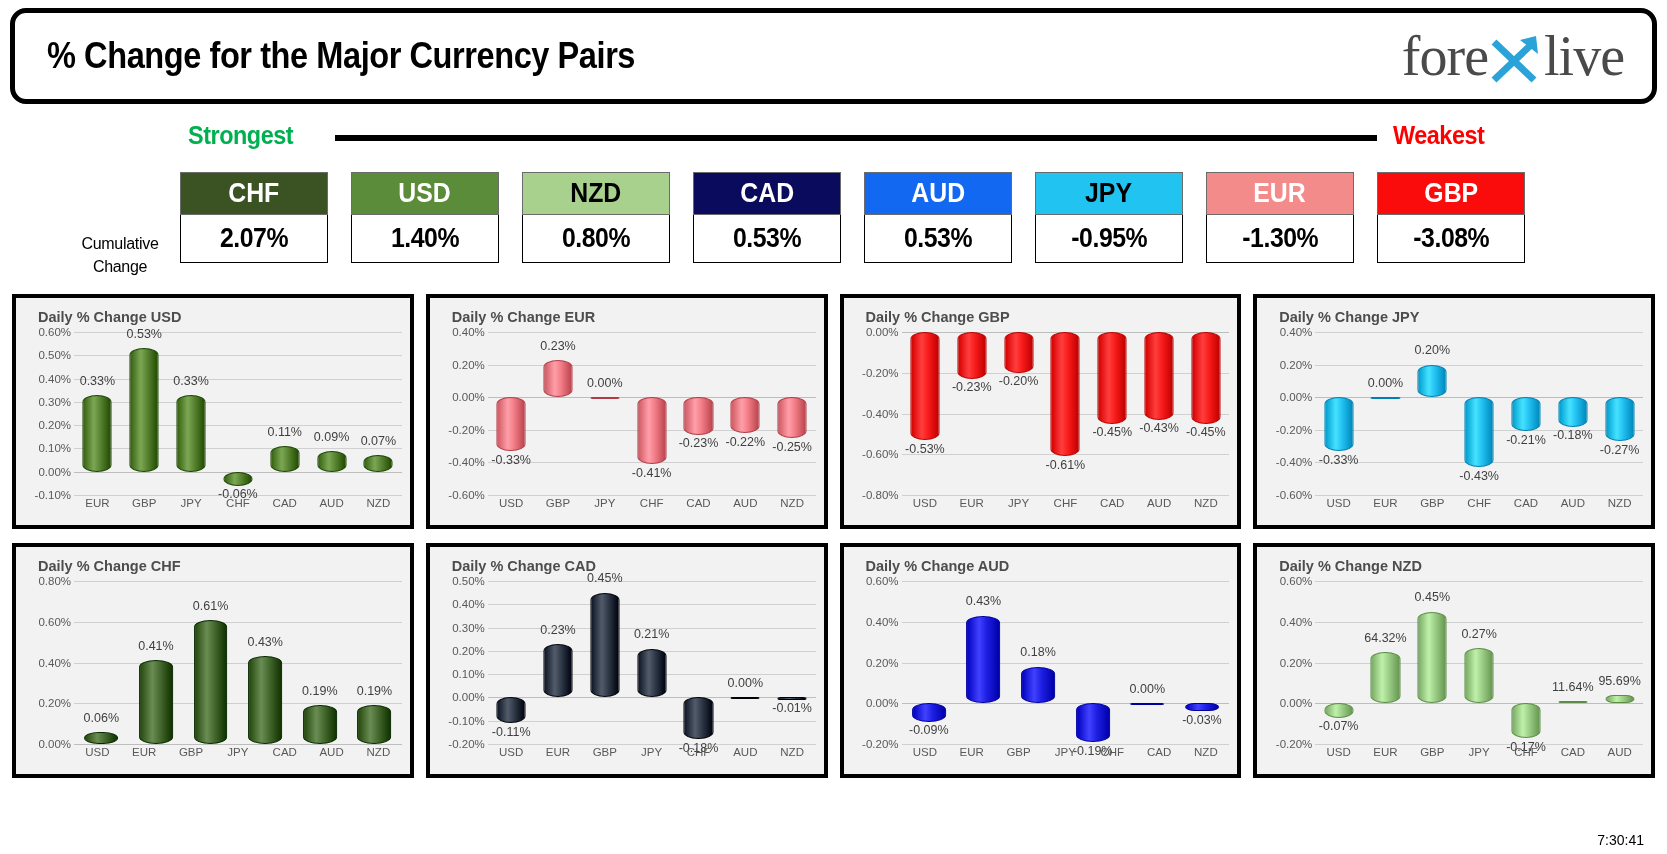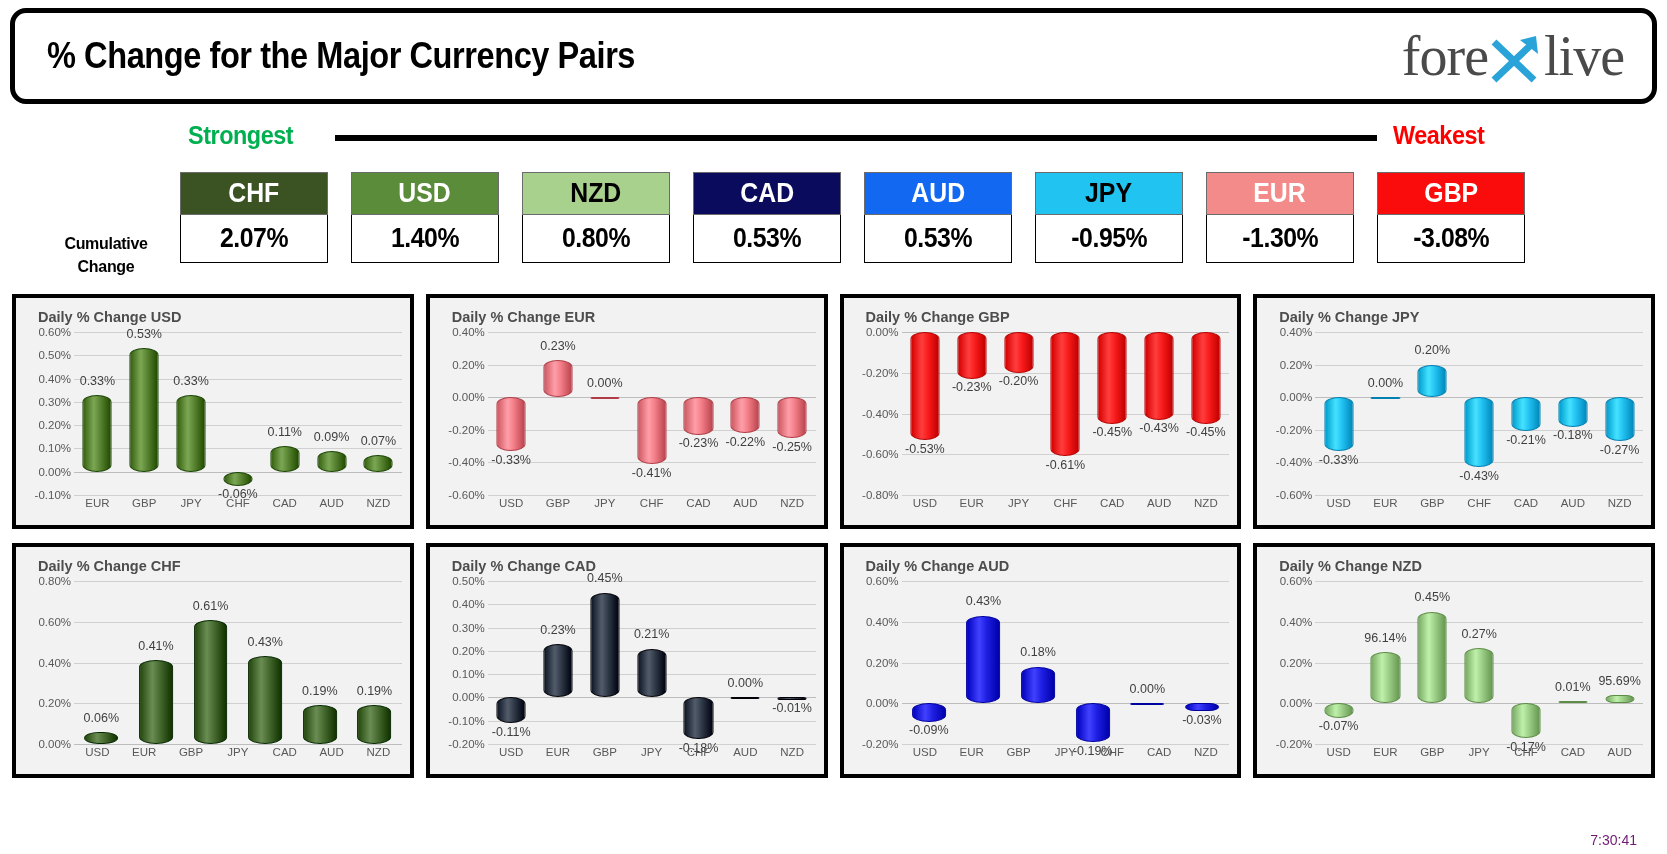--- a/index.html
+++ b/index.html
@@ -41,22 +41,22 @@
     font-weight: bold; font-size: 26px; letter-spacing: -0.5px;
   }
   .rank-strongest { left: 188px; top: 120px; color: #00b050; transform: scaleX(0.9); transform-origin: left center;}
   .rank-weakest  { left: 1393px; top: 120px; color: #ff0000; transform: scaleX(0.9); transform-origin: left center;}
   .rank-line {
     position: absolute; left: 335px; top: 135px; width: 1042px; height: 6px;
     background: #000;
   }
 
   .cum-label {
-    position: absolute; left: 36px; top: 232px; width: 140px;
-    text-align: center; font-weight: bold; font-size: 16px; color: #000;
+    position: absolute; left: 50px; top: 232px; width: 140px;
+    text-align: center; font-weight: normal; font-size: 16px; color: #000;
     line-height: 1.45; letter-spacing: -0.3px;
   }
 
   .cards { position: absolute; left: 180px; top: 172px; display: flex; gap: 23px; }
   .card { width: 148px; }
   .card-head {
     height: 43px; border: 1px solid #6b6b6b;
     display: flex; align-items: center; justify-content: center;
     font-weight: bold; font-size: 27px; letter-spacing: 0px;
     transform-origin: center;
@@ -119,22 +119,22 @@
     font-size: 12.5px; color: #3f3f3f; white-space: nowrap;
   }
   .xaxis {
     position: absolute; left: 58px; right: 4px; bottom: 2px; height: 22px;
     display: flex; justify-content: space-around; align-items: flex-start;
   }
   .xtick {
     flex: 1 1 0; text-align: center; font-size: 11.5px; color: #595959;
   }
   .timestamp {
-    position: absolute; right: 30px; bottom: 6px;
-    font-size: 14px; color: #701a75;
+    position: absolute; right: 23px; bottom: 6px;
+    font-size: 14px; color: #000000;
   }
 </style>
 </head>
 <body>
 
 <div class="page">
 
   <div class="header">
     <div class="header-title">% Change for the Major Currency Pairs</div>
     <div class="logo">
@@ -652,37 +652,37 @@
             <div class="gridline" style="top:49.99999999999999%"></div>
             <div class="zeroline" style="top:74.99999999999999%"></div>
             <div class="gridline" style="top:100%"></div>
             <div class="bars">
               <div class="slot">
                 <div class="bar" style="top:74.99999999999999%;height:8.75%;background:linear-gradient(to right,rgb(122,171,100) 0%,rgb(192,241,170) 38%,rgb(157,206,135) 62%,rgb(102,151,80) 100%);border:1px solid rgb(92,141,70)"></div>
                 <div class="dlabel" style="top:84.74999999999999%">-0.07%</div>
               </div>
               <div class="slot">
                 <div class="bar" style="top:43.74999999999999%;height:31.249999999999993%;background:linear-gradient(to right,rgb(122,171,100) 0%,rgb(192,241,170) 38%,rgb(157,206,135) 62%,rgb(102,151,80) 100%);border:1px solid rgb(92,141,70)"></div>
-                <div class="dlabel" style="top:30.749999999999993%">96.14%</div>
+                <div class="dlabel" style="top:30.749999999999993%">64.32%</div>
               </div>
               <div class="slot">
                 <div class="bar" style="top:18.749999999999993%;height:56.24999999999999%;background:linear-gradient(to right,rgb(122,171,100) 0%,rgb(192,241,170) 38%,rgb(157,206,135) 62%,rgb(102,151,80) 100%);border:1px solid rgb(92,141,70)"></div>
                 <div class="dlabel" style="top:5.749999999999993%">0.45%</div>
               </div>
               <div class="slot">
                 <div class="bar" style="top:41.24999999999999%;height:33.74999999999999%;background:linear-gradient(to right,rgb(122,171,100) 0%,rgb(192,241,170) 38%,rgb(157,206,135) 62%,rgb(102,151,80) 100%);border:1px solid rgb(92,141,70)"></div>
                 <div class="dlabel" style="top:28.249999999999993%">0.27%</div>
               </div>
               <div class="slot">
                 <div class="bar" style="top:74.99999999999999%;height:21.250000000000014%;background:linear-gradient(to right,rgb(122,171,100) 0%,rgb(192,241,170) 38%,rgb(157,206,135) 62%,rgb(102,151,80) 100%);border:1px solid rgb(92,141,70)"></div>
                 <div class="dlabel" style="top:97.25%">-0.17%</div>
               </div>
               <div class="slot">
                 <div class="bar" style="top:73.75%;height:1.2499999999999858%;background:linear-gradient(to right,rgb(122,171,100) 0%,rgb(192,241,170) 38%,rgb(157,206,135) 62%,rgb(102,151,80) 100%);border:1px solid rgb(92,141,70)"></div>
-                <div class="dlabel" style="top:60.75%">0.01%</div>
+                <div class="dlabel" style="top:60.75%">11.64%</div>
               </div>
               <div class="slot">
                 <div class="bar" style="top:69.99999999999999%;height:5%;background:linear-gradient(to right,rgb(122,171,100) 0%,rgb(192,241,170) 38%,rgb(157,206,135) 62%,rgb(102,151,80) 100%);border:1px solid rgb(92,141,70)"></div>
                 <div class="dlabel" style="top:56.999999999999986%">95.69%</div>
               </div>
             </div>
           </div>
           <div class="yaxis" style="bottom:26px;top:0;height:calc(100% - 26px)">
             <div class="ytick" style="top:0%">0.60%</div>
             <div class="ytick" style="top:24.999999999999993%">0.40%</div>

